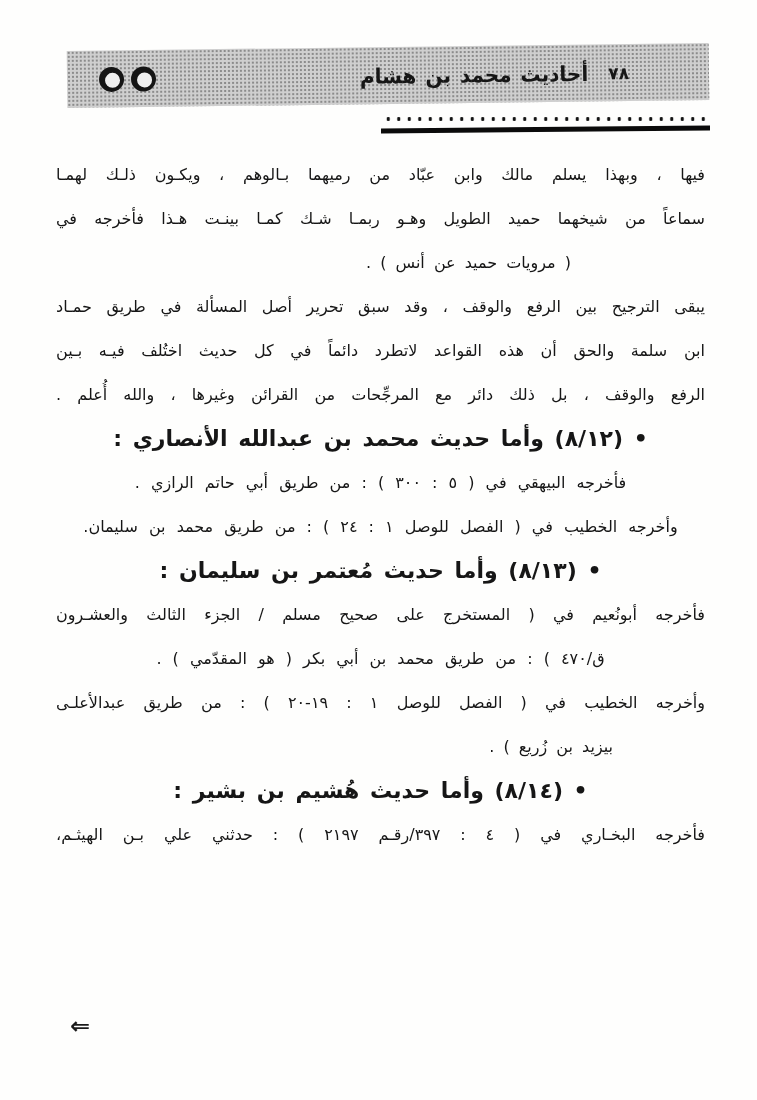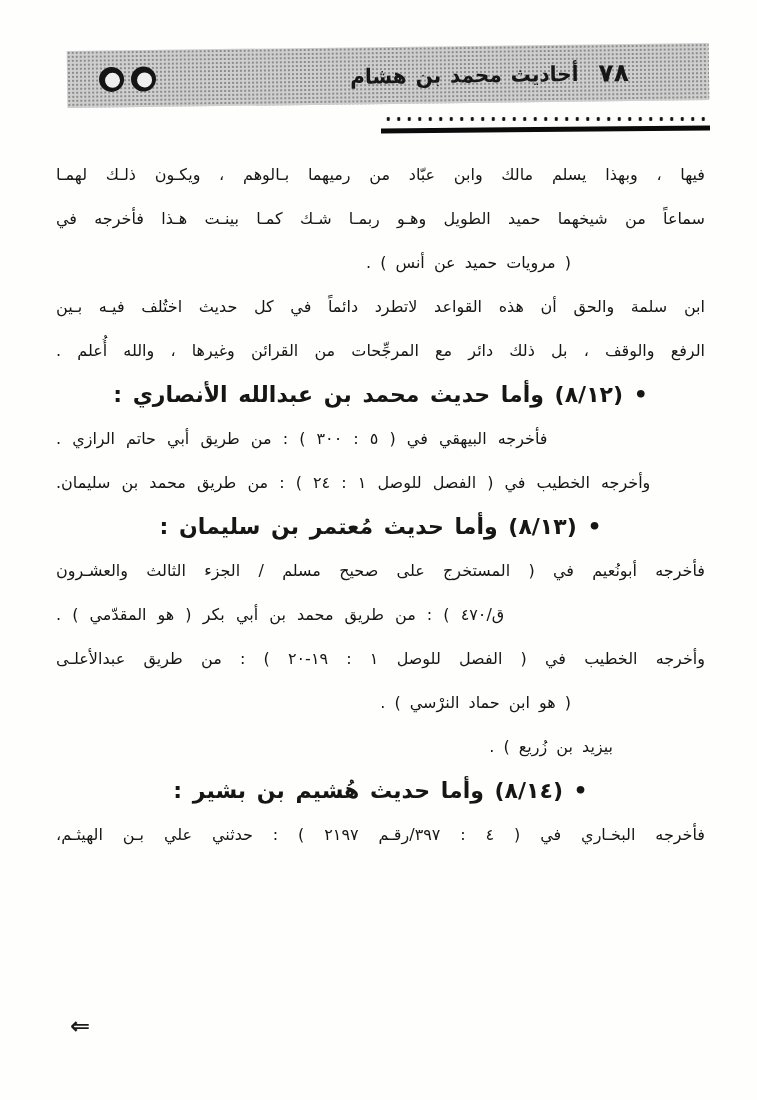--- a/index.html
+++ b/index.html
@@ -24,21 +24,21 @@
     background-size:4px 4px;
     direction:rtl;
     display:flex;
     align-items:center;
     padding:0;
     box-sizing:border-box;
   }
   .band-number{
     margin-right:80px;
     font-weight:bold;
-    font-size:25px;
+    font-size:17px;
     letter-spacing:1px;
   }
   .band-title{
     margin-right:20px;
     font-weight:bold;
     font-size:20px;
     word-spacing:2px;
     transform:scaleY(1.05);
   }
   .emblem{
@@ -92,21 +92,21 @@
     line-height:44px;
     white-space:nowrap;
   }
   .j{
     text-align:justify;
     text-align-last:justify;
     white-space:normal;
     word-spacing:2px;
   }
   .start{
-    text-align:left;
+    text-align:center;
     word-spacing:6px;
   }
   .in135{
     text-align:start;
     padding-right:134px;
     word-spacing:4px;
   }
   .in90{
     text-align:right;
     padding-right:92px;
@@ -141,30 +141,30 @@
     </span>
   </div>
 
   <div class="dotted-sep"></div>
   <div class="head-rule"></div>
 
   <div class="text-col">
     <div class="line j">فيها ، وبهذا يسلم مالك وابن عبّاد من رميهما بـالوهم ، ويكـون ذلـك لهمـا</div>
     <div class="line j">سماعاً من شيخهما حميد الطويل وهـو ربمـا شـك كمـا بينـت هـذا فأخرجه في</div>
     <div class="line in135">( مرويات حميد عن أنس ) .</div>
+    <div class="line j">يبقى الترجيح بين الرفع والوقف ، وقد سبق تحرير أصل المسألة في طريق حمـاد</div>
     <div class="line j">ابن سلمة والحق أن هذه القواعد لاتطرد دائماً في كل حديث اختُلف فيـه بـين</div>
     <div class="line j">الرفع والوقف ، بل ذلك دائر مع المرجِّحات من القرائن وغيرها ، والله أُعلم .</div>
     <div class="line heading">• (٨/١٢) وأما حديث محمد بن عبدالله الأنصاري :</div>
     <div class="line start">فأخرجه البيهقي في ( ٥ : ٣٠٠ ) : من طريق أبي حاتم الرازي .</div>
     <div class="line start">وأخرجه الخطيب في ( الفصل للوصل ١ : ٢٤ ) : من طريق محمد بن سليمان.</div>
     <div class="line heading">• (٨/١٣) وأما حديث مُعتمر بن سليمان :</div>
     <div class="line j">فأخرجه أبونُعيم في ( المستخرج على صحيح مسلم / الجزء الثالث والعشـرون</div>
     <div class="line start">ق/٤٧٠ ) : من طريق محمد بن أبي بكر ( هو المقدّمي ) .</div>
     <div class="line j">وأخرجه الخطيب في ( الفصل للوصل ١ : ١٩-٢٠ ) : من طريق عبدالأعلـى</div>
-    <div class="line in135">( هو ابن حماد النرْسي ) .</div>
     <div class="line in90">بيزيد بن زُريع ) .</div>
     <div class="line heading">• (٨/١٤) وأما حديث هُشيم بن بشير :</div>
     <div class="line j">فأخرجه البخـاري في ( ٤ : ٣٩٧/رقـم ٢١٩٧ ) : حدثني علي بـن الهيثـم،</div>
   </div>
 
   <div class="cont-arrow">⇐</div>
 
 </div>
 
 </body></html>

